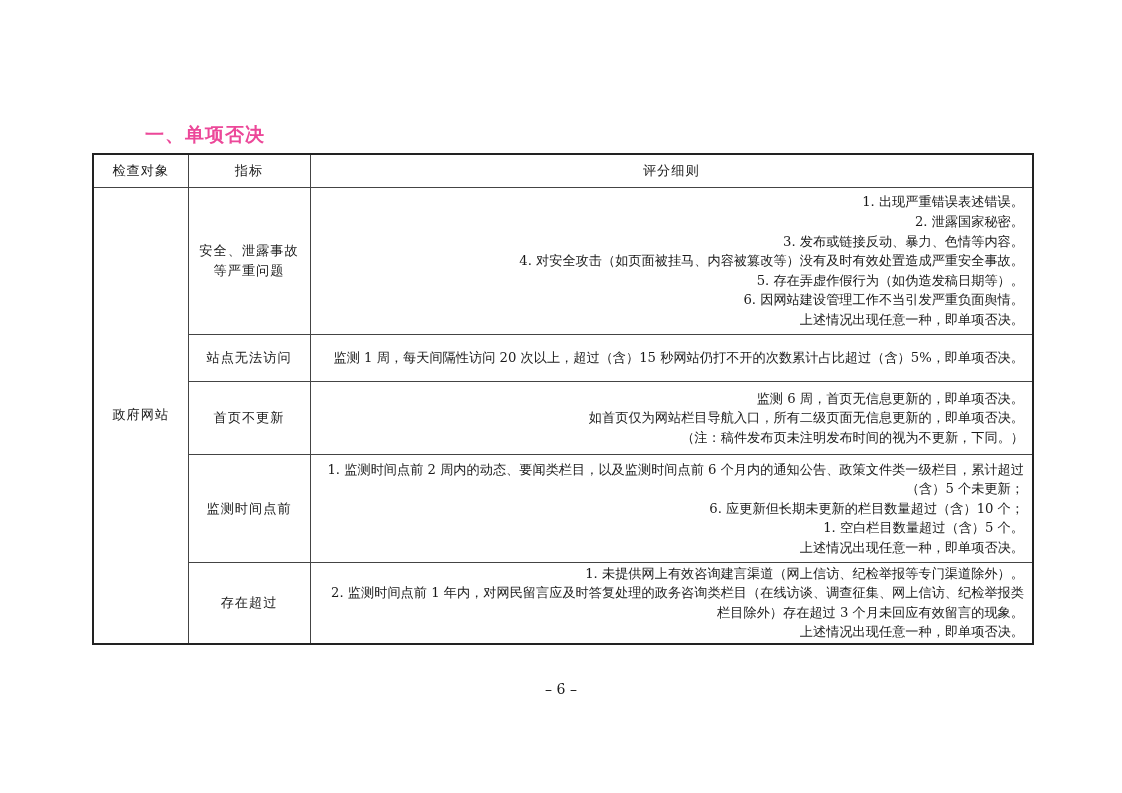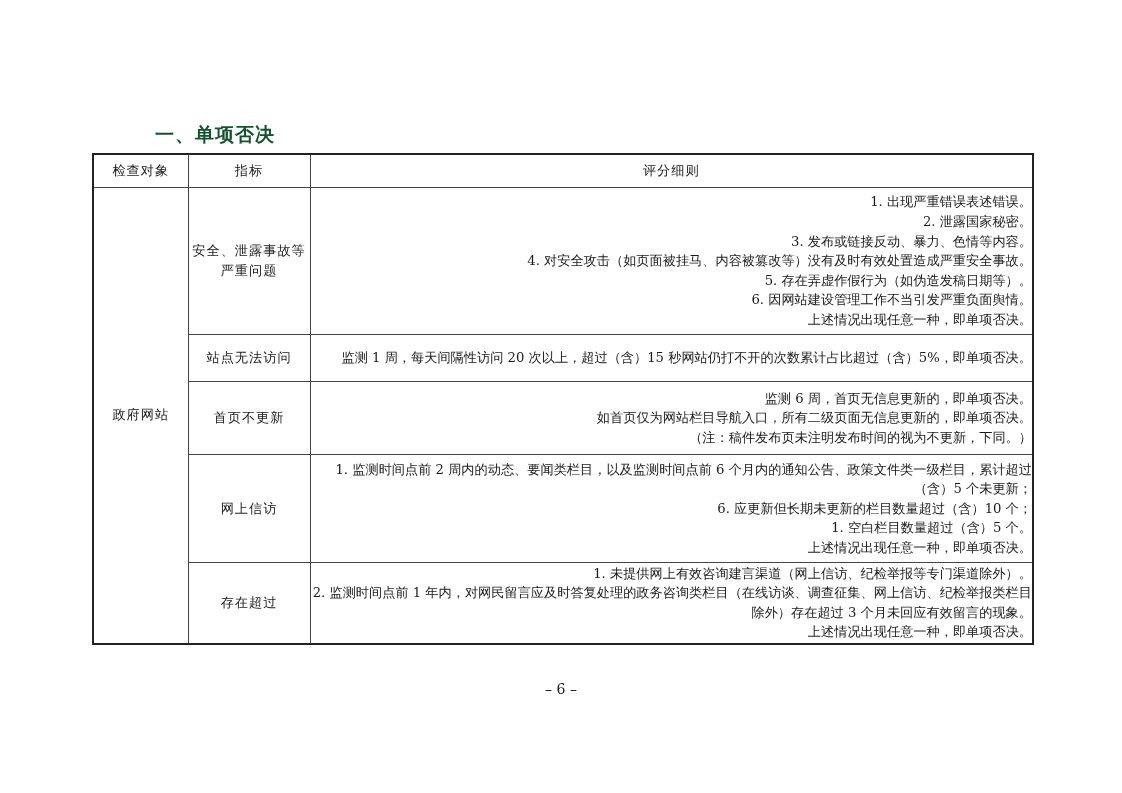--- a/index.html
+++ b/index.html
@@ -1,22 +1,22 @@
 <!DOCTYPE html>
 <html><head>
 <meta charset="utf-8">
 <style>
   html, body { margin:0; padding:0; }
   body { width:1122px; height:793px; background:#ffffff; position:relative; overflow:hidden;
          font-family:"DejaVu Serif","Liberation Serif",serif; color:#1a1a1a; }
-  .section-title { position:absolute; left:155px; top:122px; font-family:"DejaVu Sans","Liberation Sans",sans-serif;
-         font-size:19px; font-weight:bold; letter-spacing:1px; color:#14532d; }
+  .section-title { position:absolute; left:145px; top:122px; font-family:"DejaVu Sans","Liberation Sans",sans-serif;
+         font-size:19px; font-weight:bold; letter-spacing:1px; color:#ec4899; }
   table.rules { position:absolute; left:92px; top:153px; width:940px; border-collapse:collapse;
          border:2px solid #222; table-layout:fixed; }
-  table.rules td, table.rules th { border:1px solid #444; font-size:13.2px; line-height:19.6px; padding:0 0; vertical-align:middle; }
+  table.rules td, table.rules th { border:1px solid #444; font-size:13.2px; line-height:19.6px; padding:0 8px; vertical-align:middle; }
   table.rules th { font-weight:normal; height:32px; text-align:center; letter-spacing:1px; }
   td.center { text-align:center; letter-spacing:1px;font-family:Liberation Serif, serif; }
   td.detail { text-align:right; padding:2px 2px 2px 3px; }
   td.detail div { white-space:normal; }
   .page-number { position:absolute; left:0; width:1122px; top:681px; text-align:center; font-size:14px; }
 </style>
 </head>
 <body>
 
 <div class="section-title">一、单项否决</div>
@@ -56,21 +56,21 @@
     </tr>
     <tr style="height:73px">
       <td class="center">首页不更新</td>
       <td class="detail">
         <div>监测 6 周，首页无信息更新的，即单项否决。</div>
         <div>如首页仅为网站栏目导航入口，所有二级页面无信息更新的，即单项否决。</div>
         <div>（注：稿件发布页未注明发布时间的视为不更新，下同。）</div>
       </td>
     </tr>
     <tr style="height:108px">
-      <td class="center">网上信访</td>
+      <td class="center">监测时间点前</td>
       <td class="detail">
         <div>1. 监测时间点前 2 周内的动态、要闻类栏目，以及监测时间点前 6 个月内的通知公告、政策文件类一级栏目，累计超过（含）5 个未更新；</div>
         <div>6. 应更新但长期未更新的栏目数量超过（含）10 个；</div>
         <div>1. 空白栏目数量超过（含）5 个。</div>
         <div>上述情况出现任意一种，即单项否决。</div>
       </td>
     </tr>
     <tr style="height:81px">
       <td class="center">存在超过</td>
       <td class="detail">

